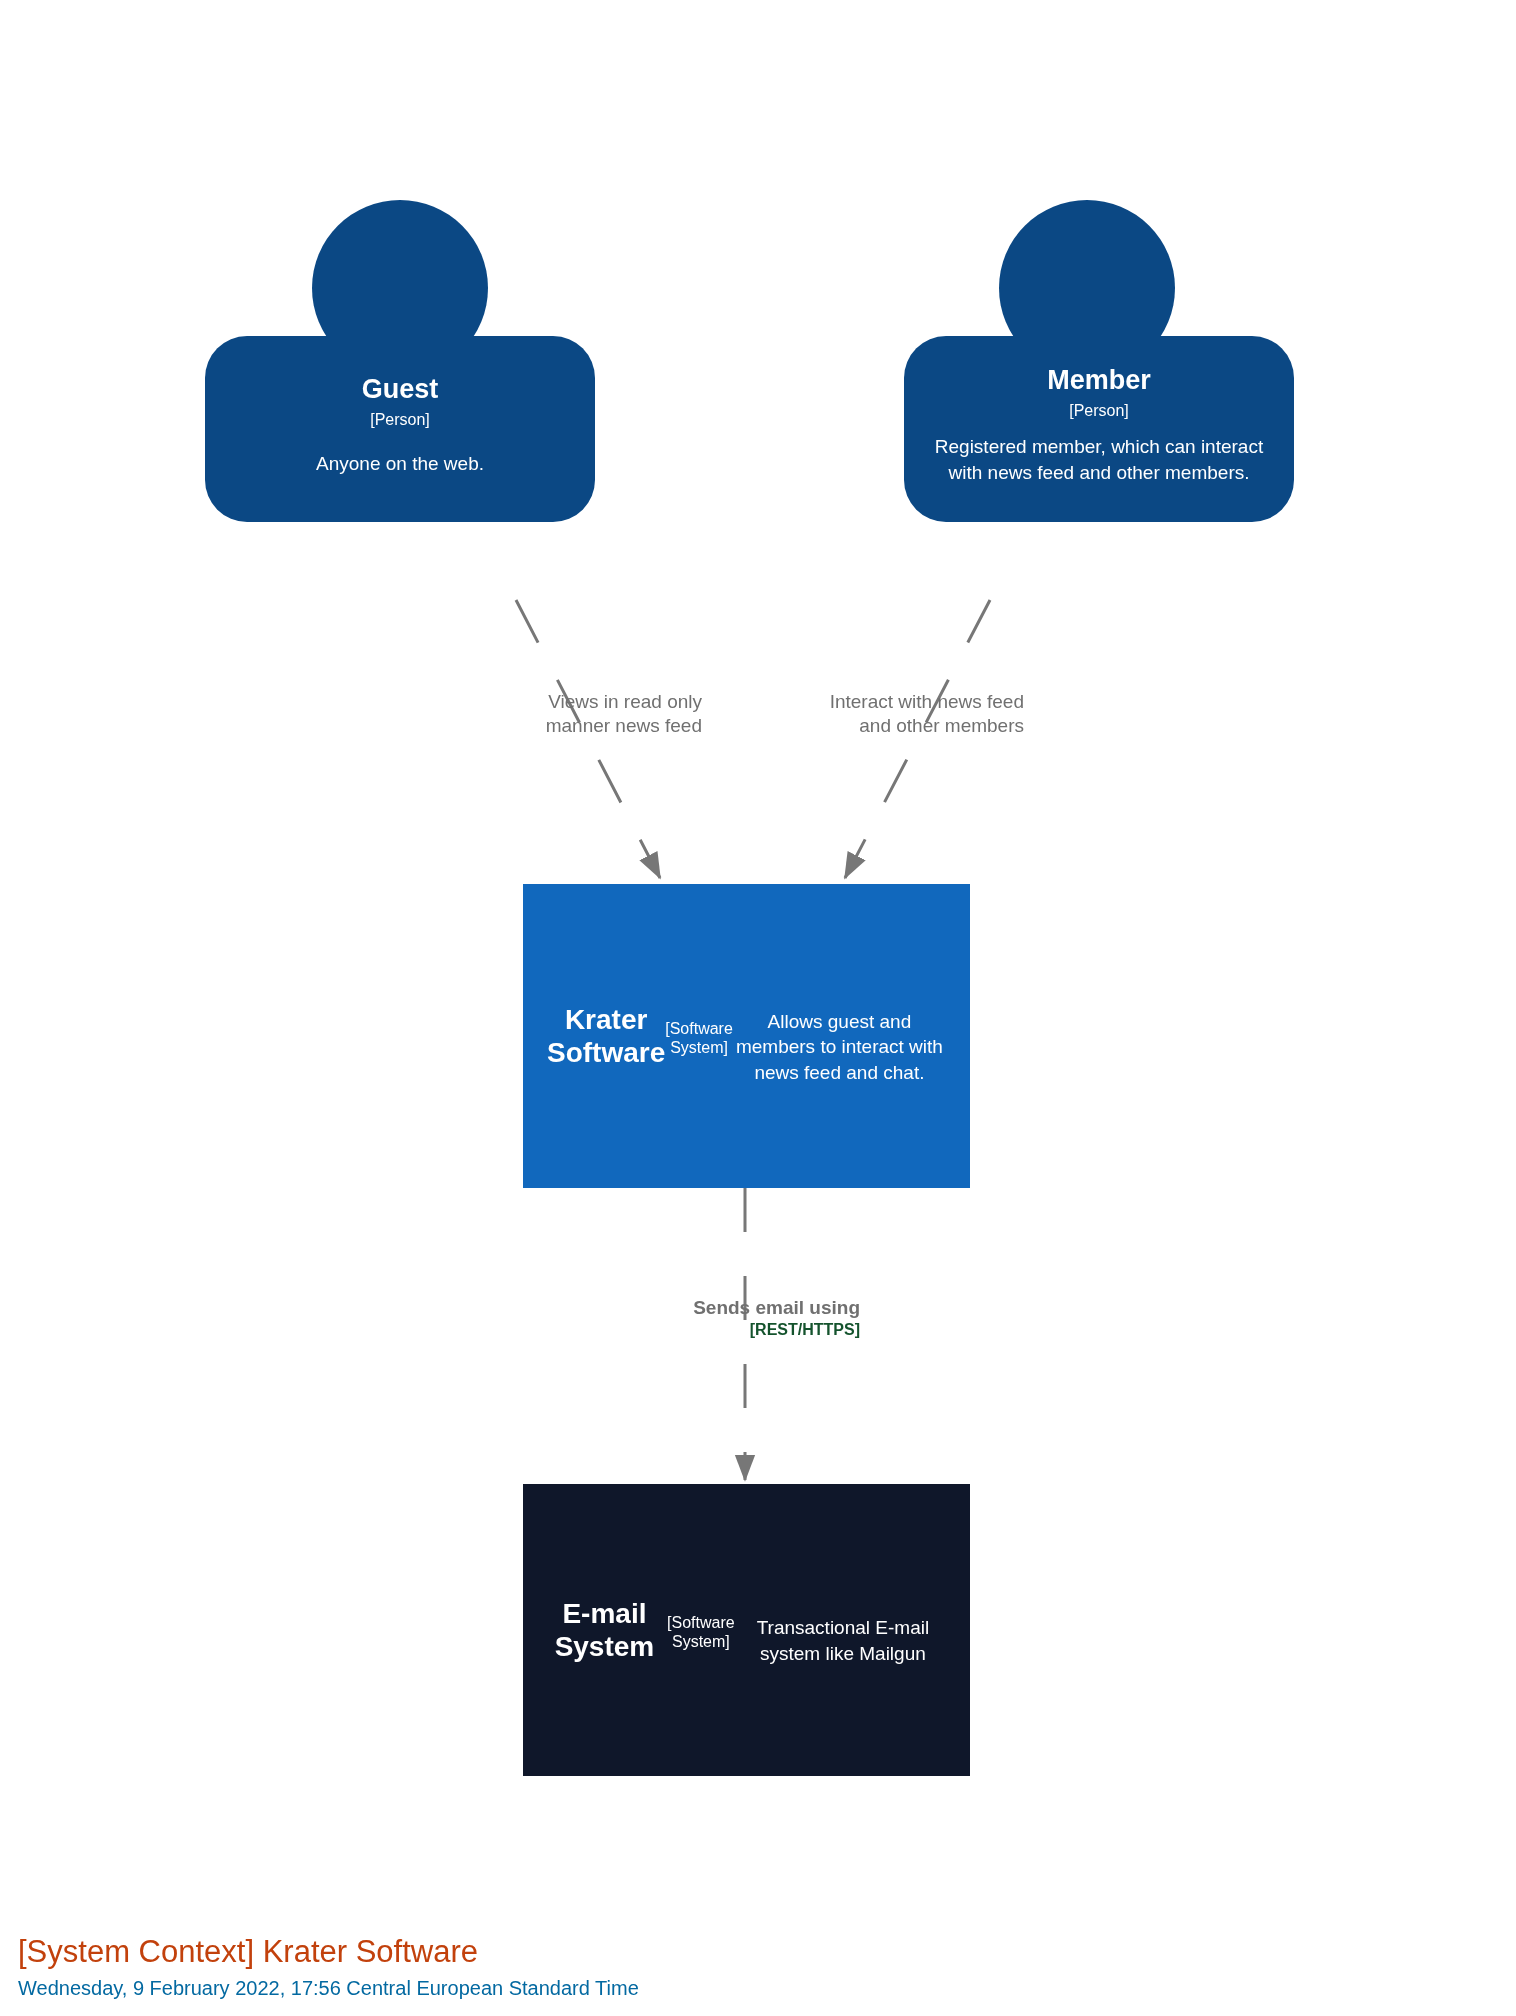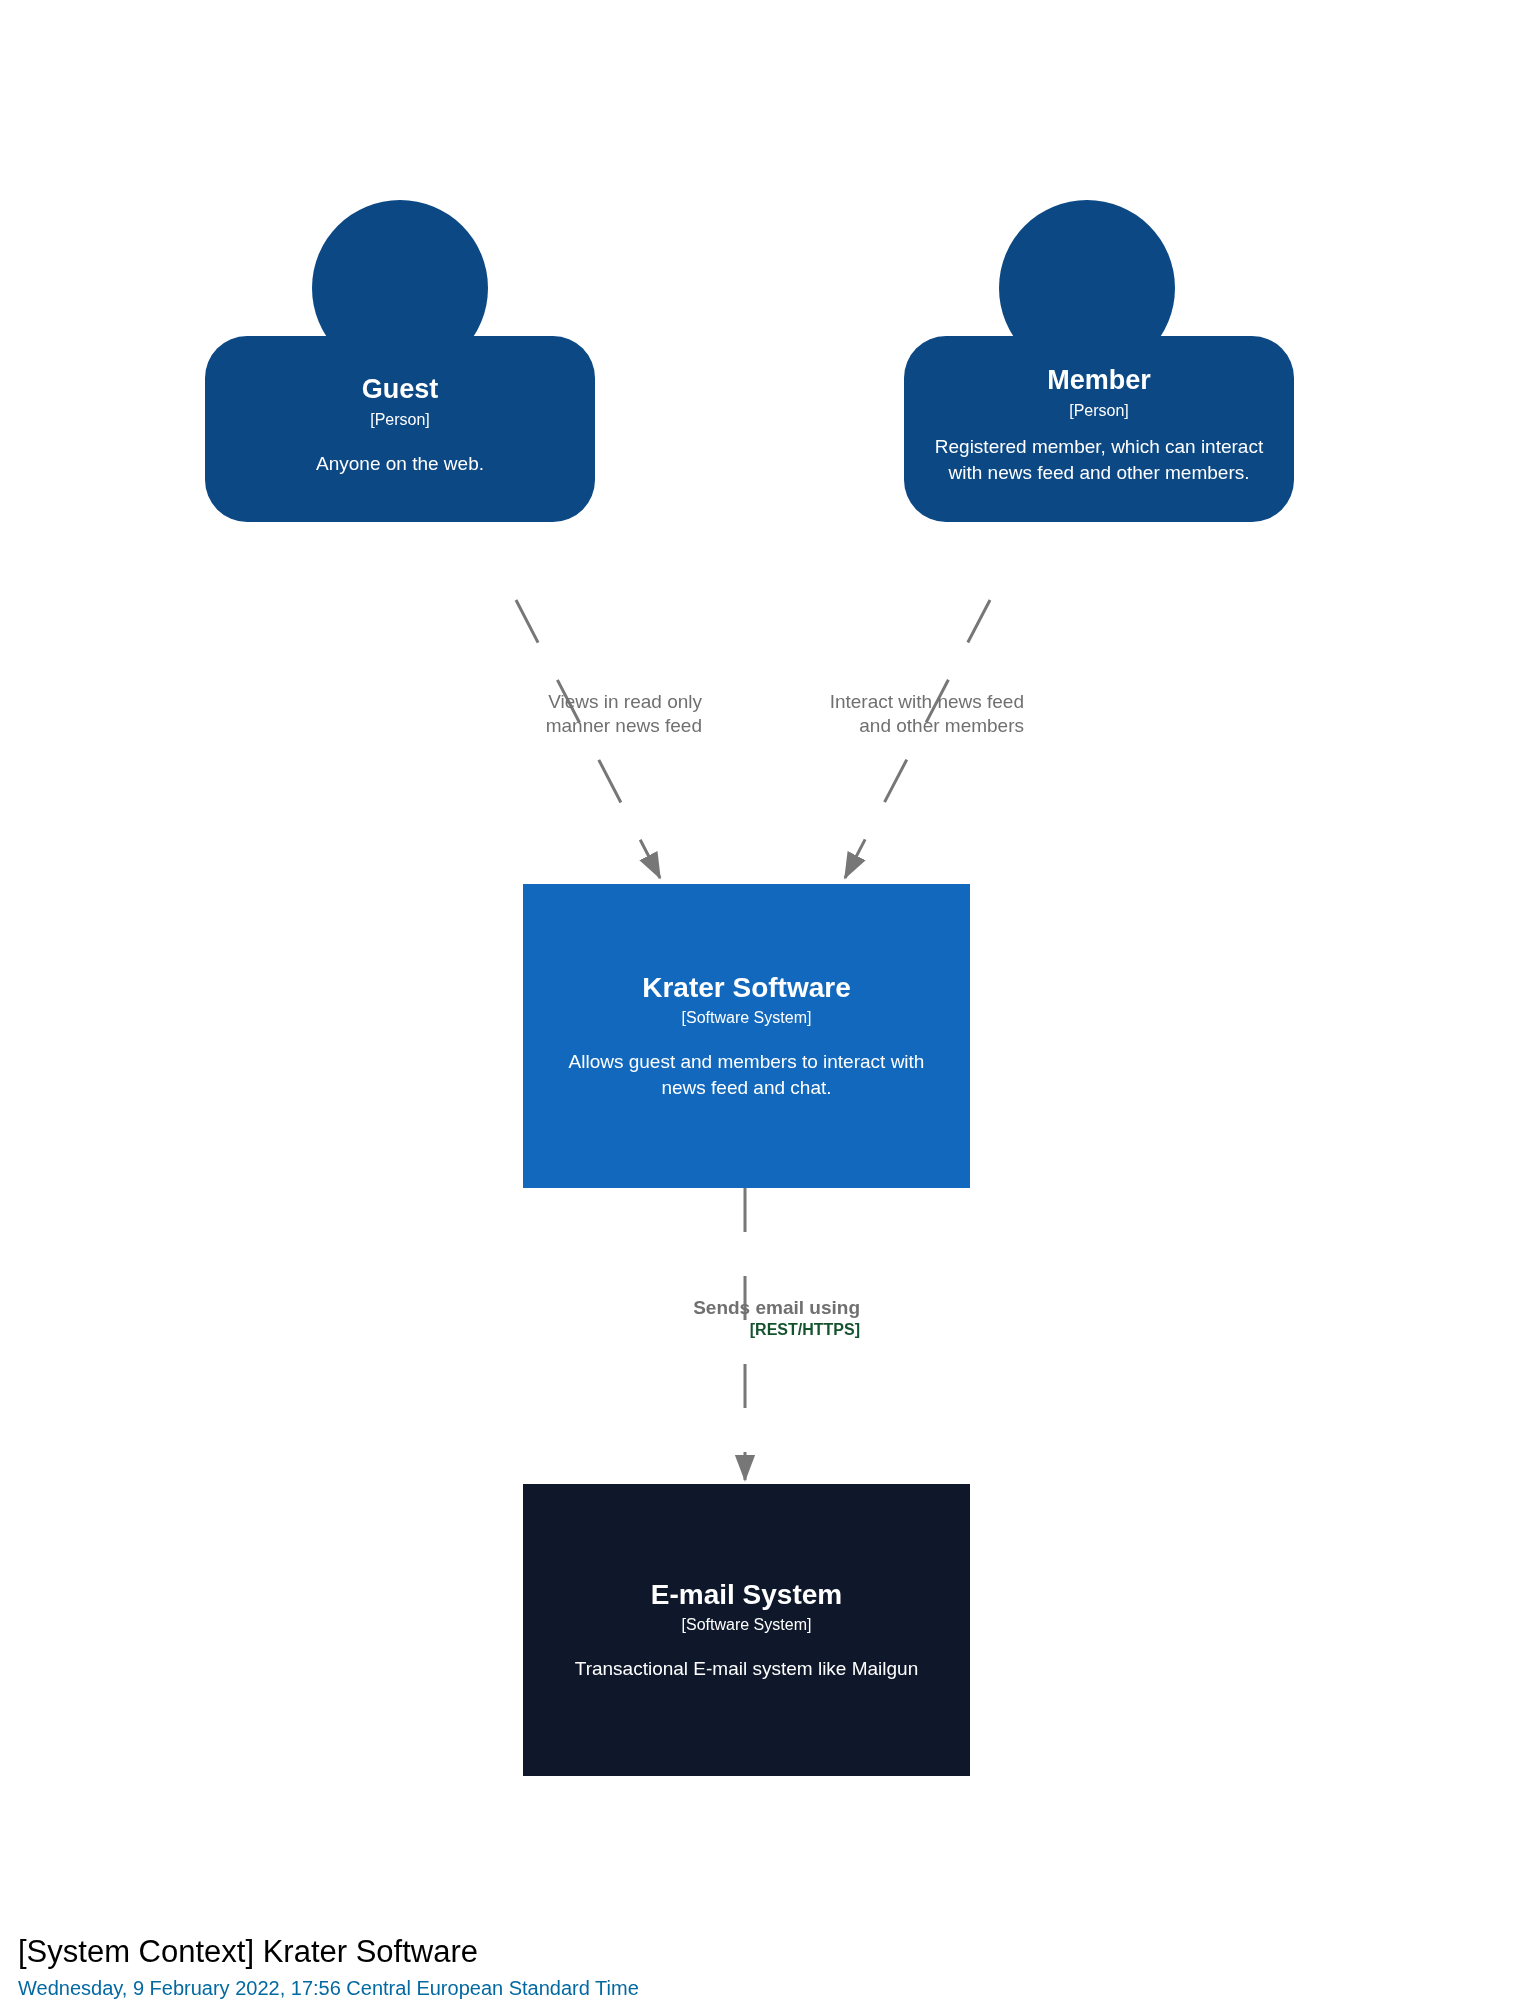--- a/index.html
+++ b/index.html
@@ -49,21 +49,21 @@
     align-items: center;
     justify-content: center;
     padding: 10px 22px 18px 22px;
   }
 
   
   .sysbox {
     position: absolute;
     box-sizing: border-box;
     display: flex;
-    flex-direction: column;
+    flex-direction: row;
     align-items: center;
     justify-content: center;
     padding: 4px 24px;
   }
 
   
   .node-name {
     color: #ffffff;
     font-weight: bold;
     font-size: 27px;
@@ -102,21 +102,21 @@
   }
 
   
   #footer {
     position: absolute;
     left: 18px;
     bottom: 16px;
     width: 1000px;
   }
   #footer-title {
-    color: #000000;
+    color: #c2410c;
     font-size: 31px;
     line-height: 1.2;
     margin: 0 0 6px 0;
     font-weight: normal;
   }
   #footer-sub {
     color: #0369a1;
     font-size: 20px;
     line-height: 1.2;
     margin: 0;

